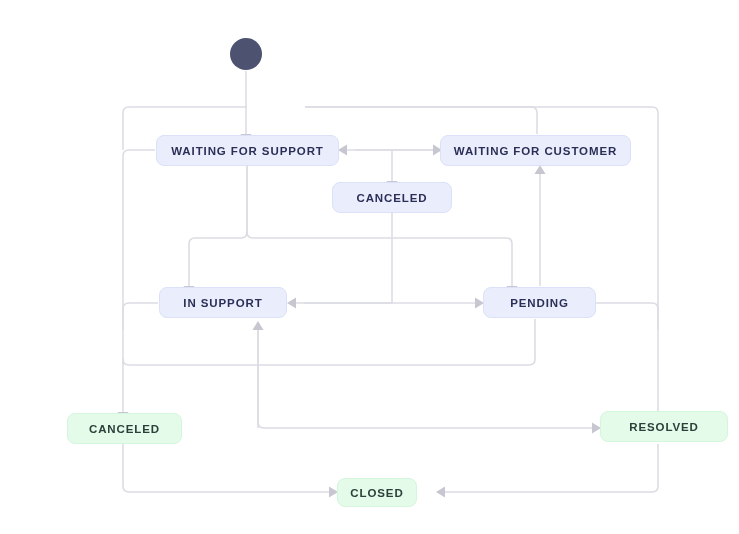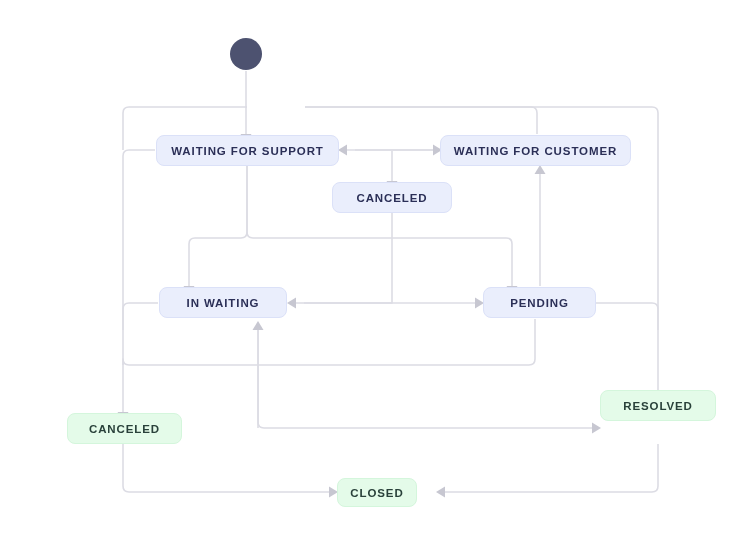--- a/index.html
+++ b/index.html
@@ -103,20 +103,20 @@
       <path class="edge-path" d="M 658 444 L 658 486 Q 658 492 652 492 L 445 492"></path>
       <polygon class="arrow-head" points="436,492 445,486.5 445,497.5"></polygon>
     </svg>
 
   <div class="start-node" style="left: 230px; top: 38px; width: 32px; height: 32px; background: rgb(77, 82, 112);"></div>
 
   <div id="node-layer">
       <div class="node state-active" style="left: 156px; top: 135px; width: 183px; height: 31px;">WAITING FOR SUPPORT</div>
       <div class="node state-active" style="left: 440px; top: 135px; width: 191px; height: 31px;">WAITING FOR CUSTOMER</div>
       <div class="node state-active" style="left: 332px; top: 182px; width: 120px; height: 31px;">CANCELED</div>
-      <div class="node state-active" style="left: 159px; top: 287px; width: 128px; height: 31px;">IN WAITING</div>
+      <div class="node state-active" style="left: 159px; top: 287px; width: 128px; height: 31px;">IN SUPPORT</div>
       <div class="node state-active" style="left: 483px; top: 287px; width: 113px; height: 31px;">PENDING</div>
       <div class="node state-done" style="left: 67px; top: 413px; width: 115px; height: 31px;">CANCELED</div>
-      <div class="node state-done" style="left: 600px; top: 390px; width: 116px; height: 31px;">RESOLVED</div>
+      <div class="node state-done" style="left: 600px; top: 411px; width: 128px; height: 31px;">RESOLVED</div>
       <div class="node state-done" style="left: 337px; top: 478px; width: 80px; height: 29px;">CLOSED</div>
     </div>
 
 </div>
 
 </body></html>

